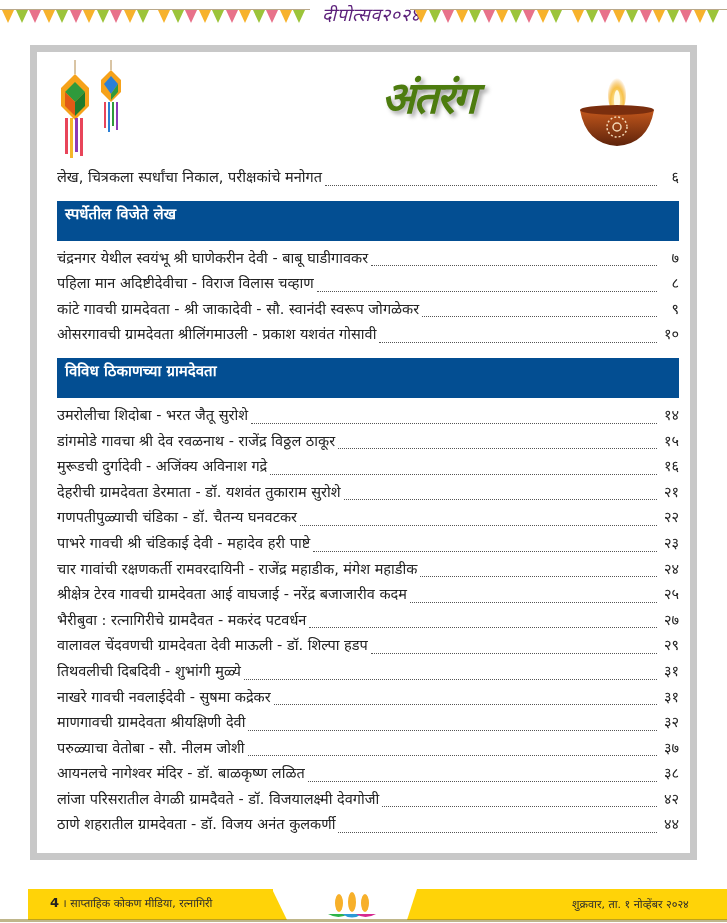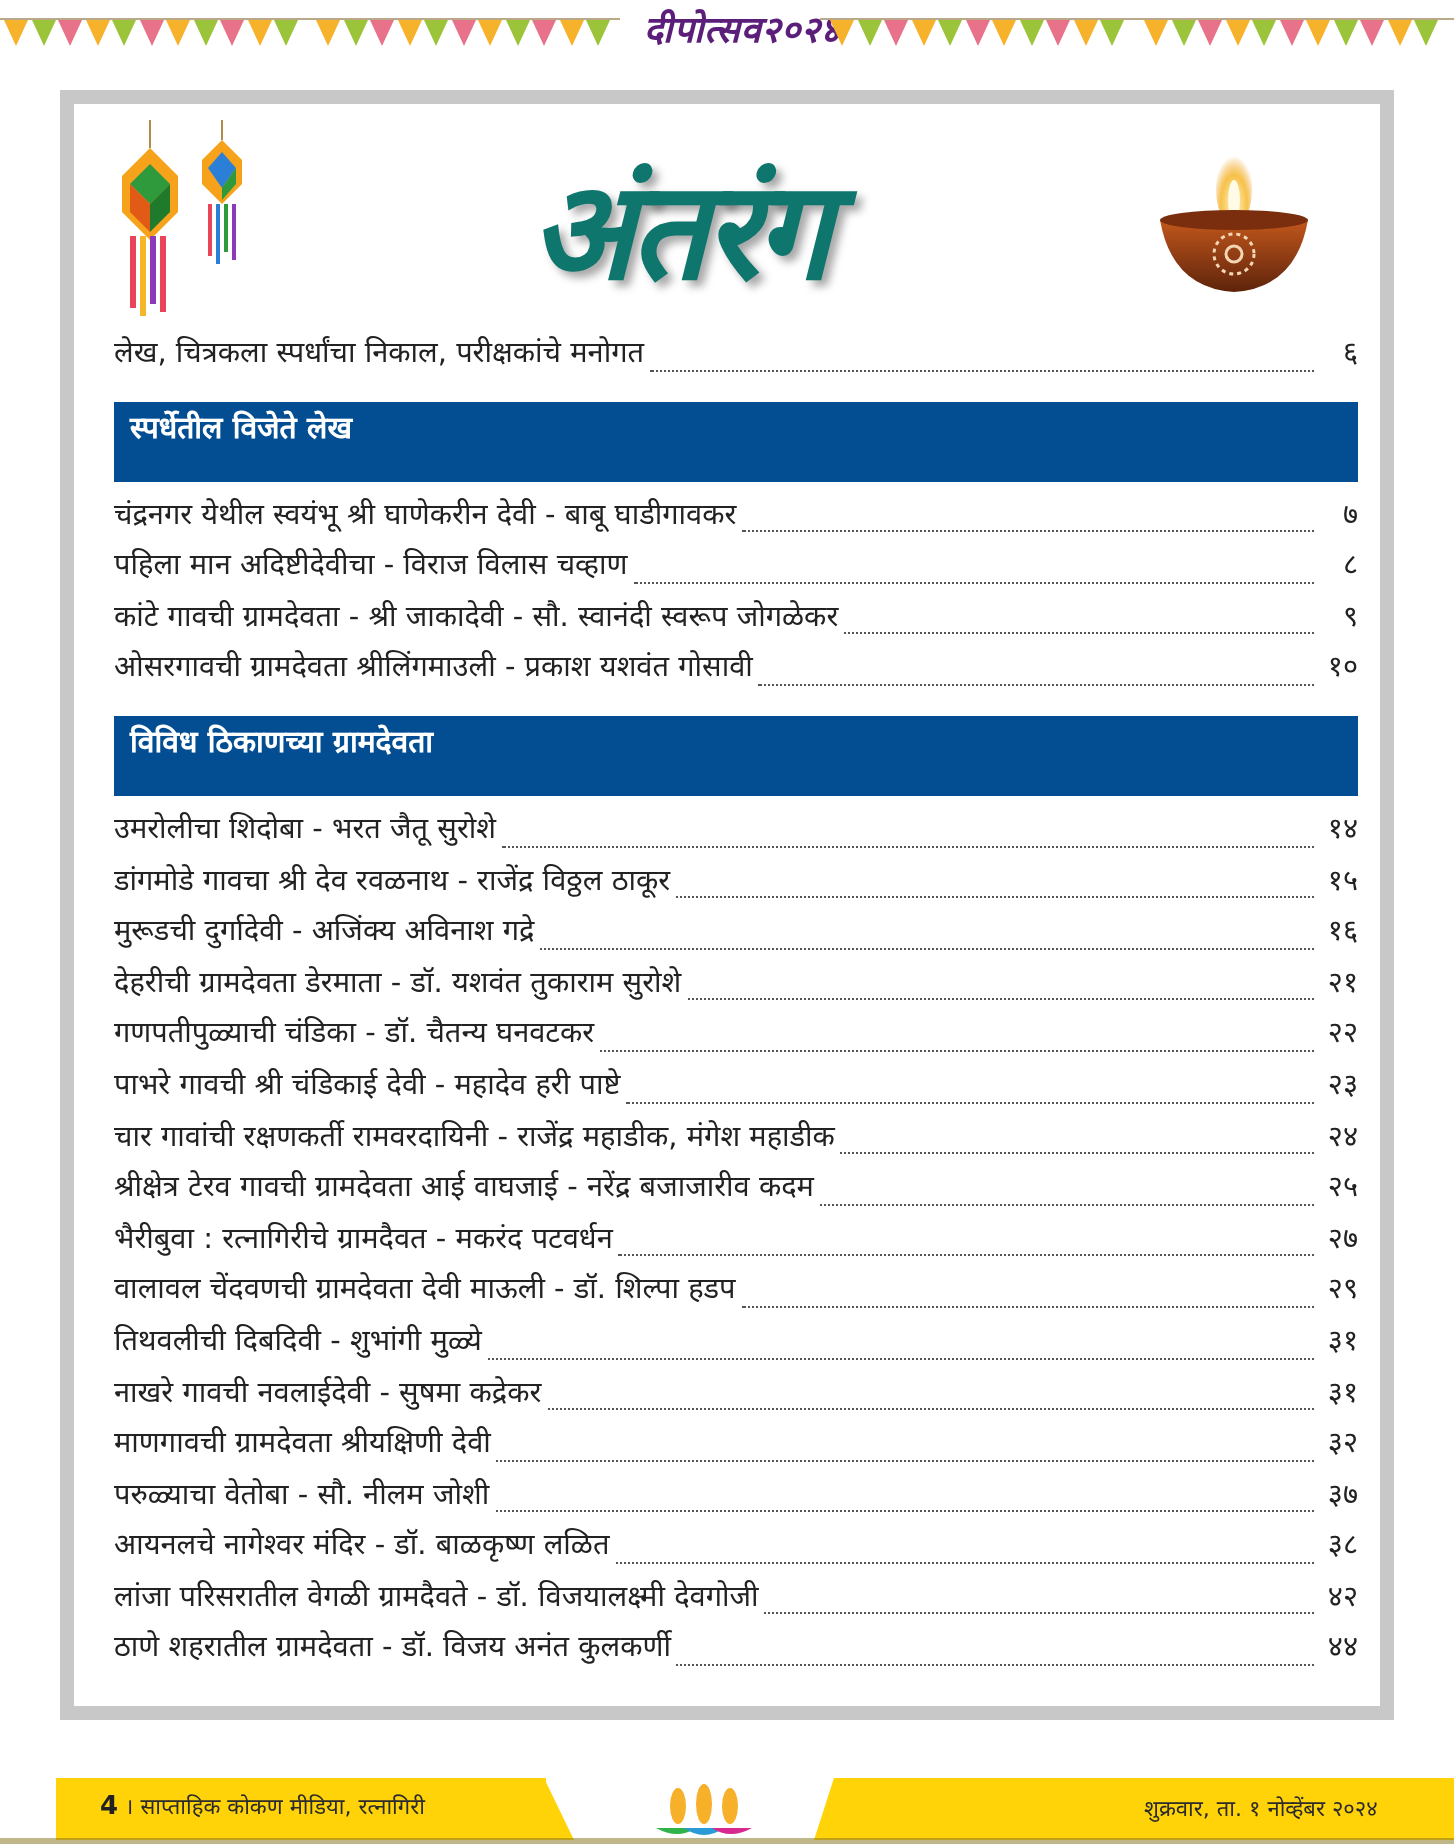--- a/index.html
+++ b/index.html
@@ -6,28 +6,28 @@
   html, body { width: 727px; height: 923px; background: #ffffff; overflow: hidden; }
   body { font-family: "DejaVu Sans", sans-serif; color: #222; position: relative; }
 
   .top-band { position: absolute; left: 0; top: 0; width: 727px; height: 36px; }
   .bunting { position: absolute; top: 10px; display: flex; }
   .flag { width: 0; height: 0; border-left: 6px solid transparent; border-right: 6px solid transparent; border-top: 13px solid #f7b22c; margin-right: 1.5px; }
   .flag.c1 { border-top-color: #f7b22c; }
   .flag.c2 { border-top-color: #9cc43a; }
   .flag.c3 { border-top-color: #e8728a; }
   .bunting-string { position: absolute; top: 9px; height: 1px; background: #b9a88a; }
-  .magazine-title { position: absolute; left: 322px; top: 2px; font-family: "DejaVu Serif", serif; font-style: italic; font-weight: bold; font-size: 18px; color: #5b1f7a; letter-spacing: 0.5px; }
+  .magazine-title { position: absolute; left: 322px; top: 2px; font-family: "DejaVu Serif", serif; font-style: italic; font-weight: normal; font-size: 18px; color: #5b1f7a; letter-spacing: 0.5px; }
 
   .frame { position: absolute; left: 30px; top: 45px; width: 667px; height: 815px; border: 7px solid #c8c8c8; background: #ffffff; }
 
   .lantern { position: absolute; }
   .diya { position: absolute; left: 541px; top: 20px; width: 78px; height: 80px; }
 
-  .big-title { position: absolute; left: 228px; top: 14px; width: 210px; text-align: left; font-family: "DejaVu Serif", serif; font-weight: bold; font-style: italic; font-size: 68px; color: #0f766e; text-shadow: 3px 3px 4px rgba(0,0,0,0.35); letter-spacing: -2px; }
+  .big-title { position: absolute; left: 228px; top: 14px; width: 210px; text-align: right; font-family: "DejaVu Serif", serif; font-weight: bold; font-style: italic; font-size: 44px; color: #4d7c0f; text-shadow: 3px 3px 4px rgba(0,0,0,0.35); letter-spacing: -2px; }
 
   .toc { position: absolute; left: 20px; top: 113px; width: 622px; }
   .toc-row { display: flex; align-items: flex-end; height: 25.6px; font-size: 14.5px; line-height: 25.6px; white-space: nowrap; overflow: hidden; }
   .toc-row .t { flex: 0 0 auto; color: #222; padding-right: 3px; }
   .toc-row .dots { flex: 1 1 auto; overflow: hidden; border-bottom: 1.6px dotted #555; height: 1px; margin-bottom: 5px; align-self: flex-end; }
   .toc-row .p { flex: 0 0 auto; padding-left: 3px; color: #222; min-width: 22px; text-align: right; }
   .section-bar { background: #034e92; color: #ffffff; font-weight: bold; font-size: 15px; height: 40px; line-height: 26px; padding-left: 8px; margin: 10px 0 5px 0; }
 
   .footer { position: absolute; left: 0; top: 889px; width: 727px; height: 34px; }
   .footer-bar { position: absolute; top: 0; height: 31px; background: #ffd308; }

